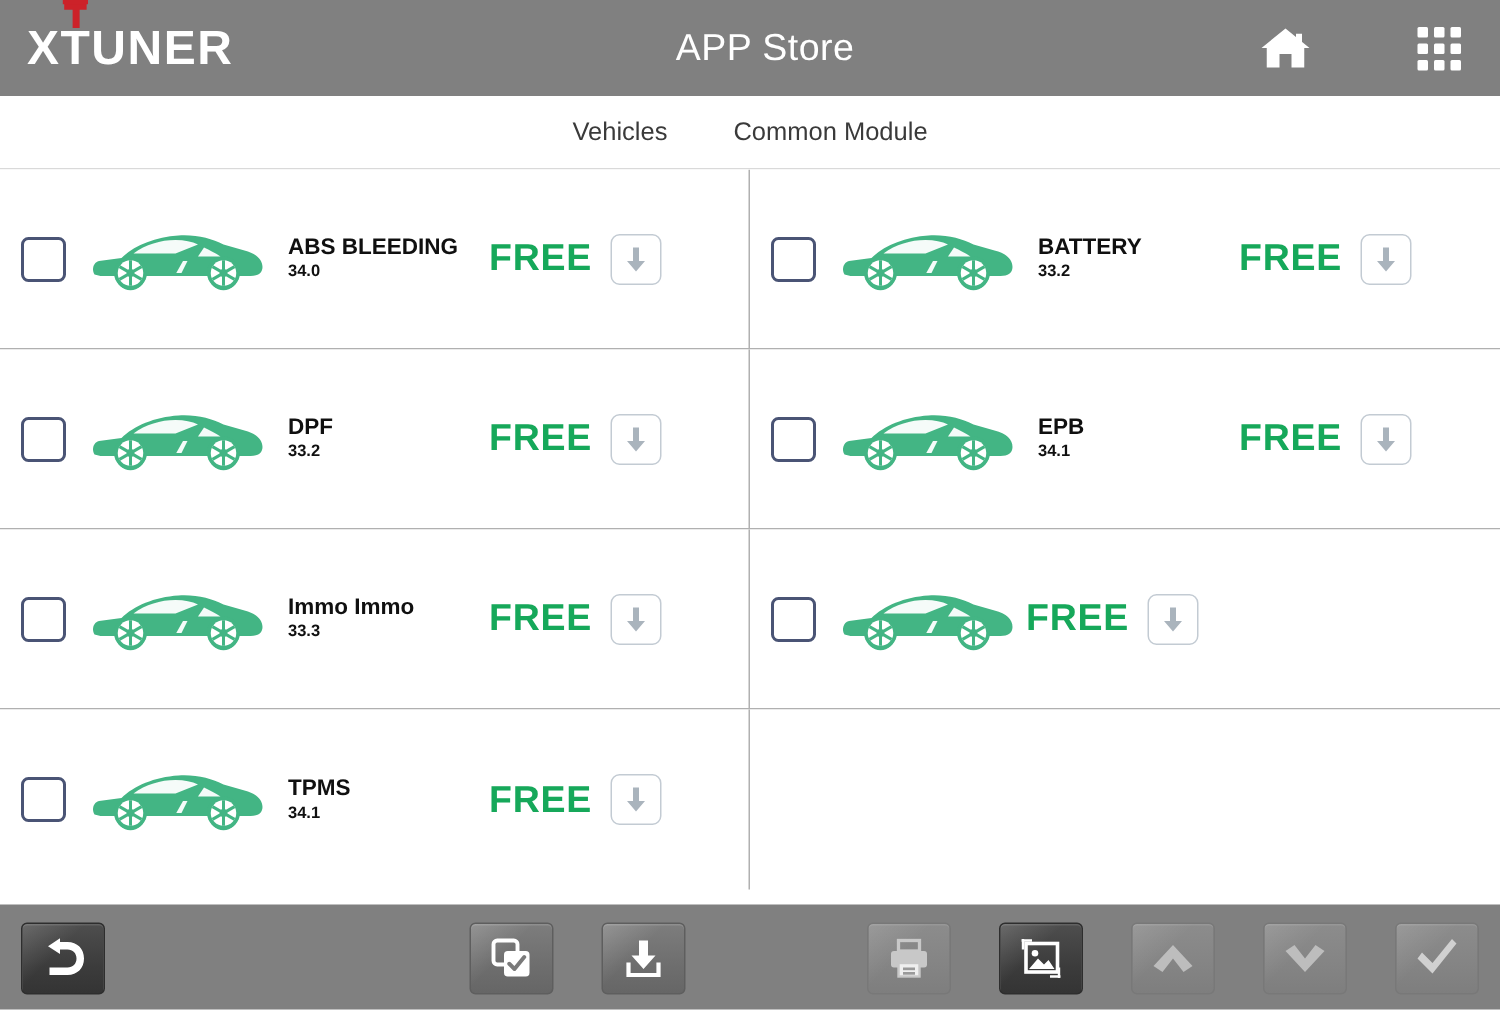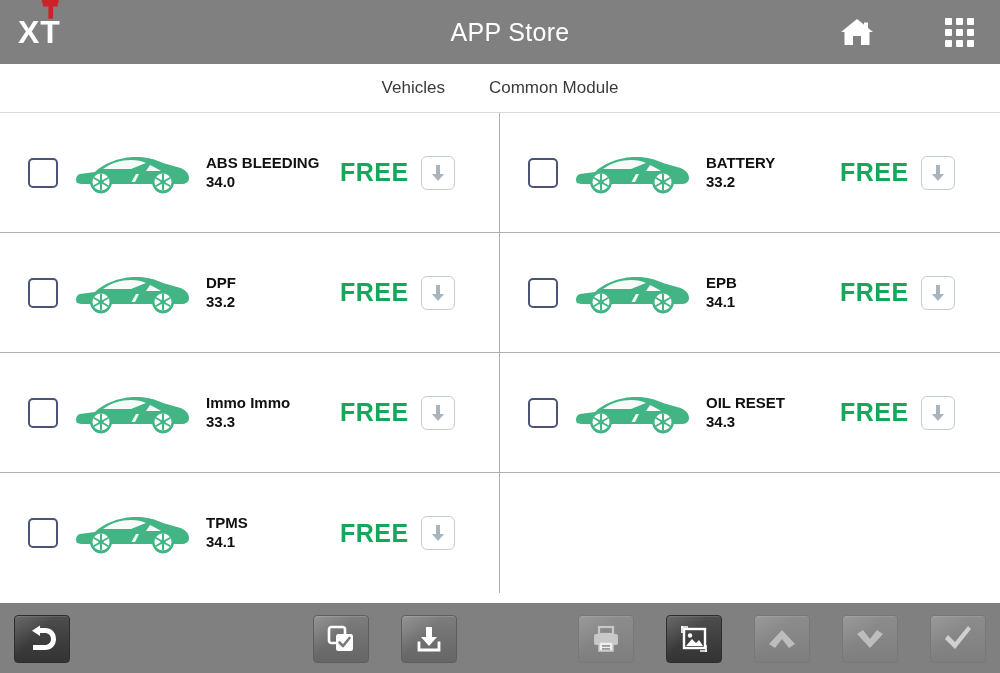--- a/index.html
+++ b/index.html
@@ -147,21 +147,21 @@
     display: grid;
     grid-template-columns: 1fr 1fr;
     grid-auto-rows: 120px;
     height: 100%;
     box-sizing: border-box;
   }
   .cell {
     position: relative;
     display: flex;
     align-items: center;
-    padding: 0 10px 0 28px;
+    padding: 0 10px 0 14px;
     box-sizing: border-box;
     border-bottom: 1px solid #b0b0b0;
     background: #ffffff;
   }
   .cell.col-left {
     border-right: 1px solid #b0b0b0;
   }
   .cell.empty {
     border-bottom: none;
   }
@@ -198,21 +198,21 @@
   }
   .app-name {
     font-size: 15px;
     font-weight: bold;
     color: #101010;
     line-height: 1.25;
     white-space: nowrap;
     font-family: "Liberation Sans", sans-serif;
   }
   .app-ver {
-    font-size: 15px;
+    font-size: 11px;
     font-weight: bold;
     color: #101010;
     line-height: 1.25;
     font-family: "Liberation Sans", sans-serif;
   }
   .price {
     font-size: 25px;
     font-weight: bold;
     color: #16a85a;
     letter-spacing: 0.5px;
@@ -285,20 +285,21 @@
   <div class="header">
     <div class="logo">
       <span>X</span>
       <span class="t-wrap">
         <svg class="t-hammer" viewBox="0 0 22 26">
           <path d="M3 6 L19 6 L19 13 L14 13 L14 26 L9 26 L9 13 L3 13 Z" fill="#cc2229"></path>
           <path d="M2 4 L20 4 L20 9 L2 9 Z" fill="#cc2229"></path>
         </svg>
         <span>T</span>
       </span>
+      <span>UNER</span>
     </div>
 
     <div class="header-title">APP Store</div>
 
     <div class="header-icons">
       <div class="icon-btn">
         <svg width="34" height="32" viewBox="0 0 34 32">
           <path d="M17 3 L33 16 L29.5 16 L29.5 29 L21 29 L21 20 L13 20 L13 29 L4.5 29 L4.5 16 L1 16 Z" fill="#ffffff"></path>
           <rect x="24" y="6.5" width="4" height="7" fill="#ffffff"></rect>
         </svg>
@@ -572,24 +573,20 @@
               <circle cx="90" cy="32" r="2.6"></circle>
               <rect x="89" y="23.5" width="2" height="7" transform="rotate(0 90 32)"></rect>
               <rect x="89" y="23.5" width="2" height="7" transform="rotate(60 90 32)"></rect>
               <rect x="89" y="23.5" width="2" height="7" transform="rotate(120 90 32)"></rect>
               <rect x="89" y="23.5" width="2" height="7" transform="rotate(180 90 32)"></rect>
               <rect x="89" y="23.5" width="2" height="7" transform="rotate(240 90 32)"></rect>
               <rect x="89" y="23.5" width="2" height="7" transform="rotate(300 90 32)"></rect>
             </g>
           </svg>
         </div>
-        <div class="info">
-          <div class="app-name">OIL RESET</div>
-          <div class="app-ver">34.3</div>
-        </div>
         <div class="price">FREE</div>
         <div class="dl-btn">
           <svg width="20" height="20" viewBox="0 0 20 20">
             <path d="M8 2 L12 2 L12 11 L16 11 L10 18 L4 11 L8 11 Z" fill="#aab4bd"></path>
           </svg>
         </div>
       </div>
 
       <div class="cell col-left last-row">
         <div class="checkbox"></div>

